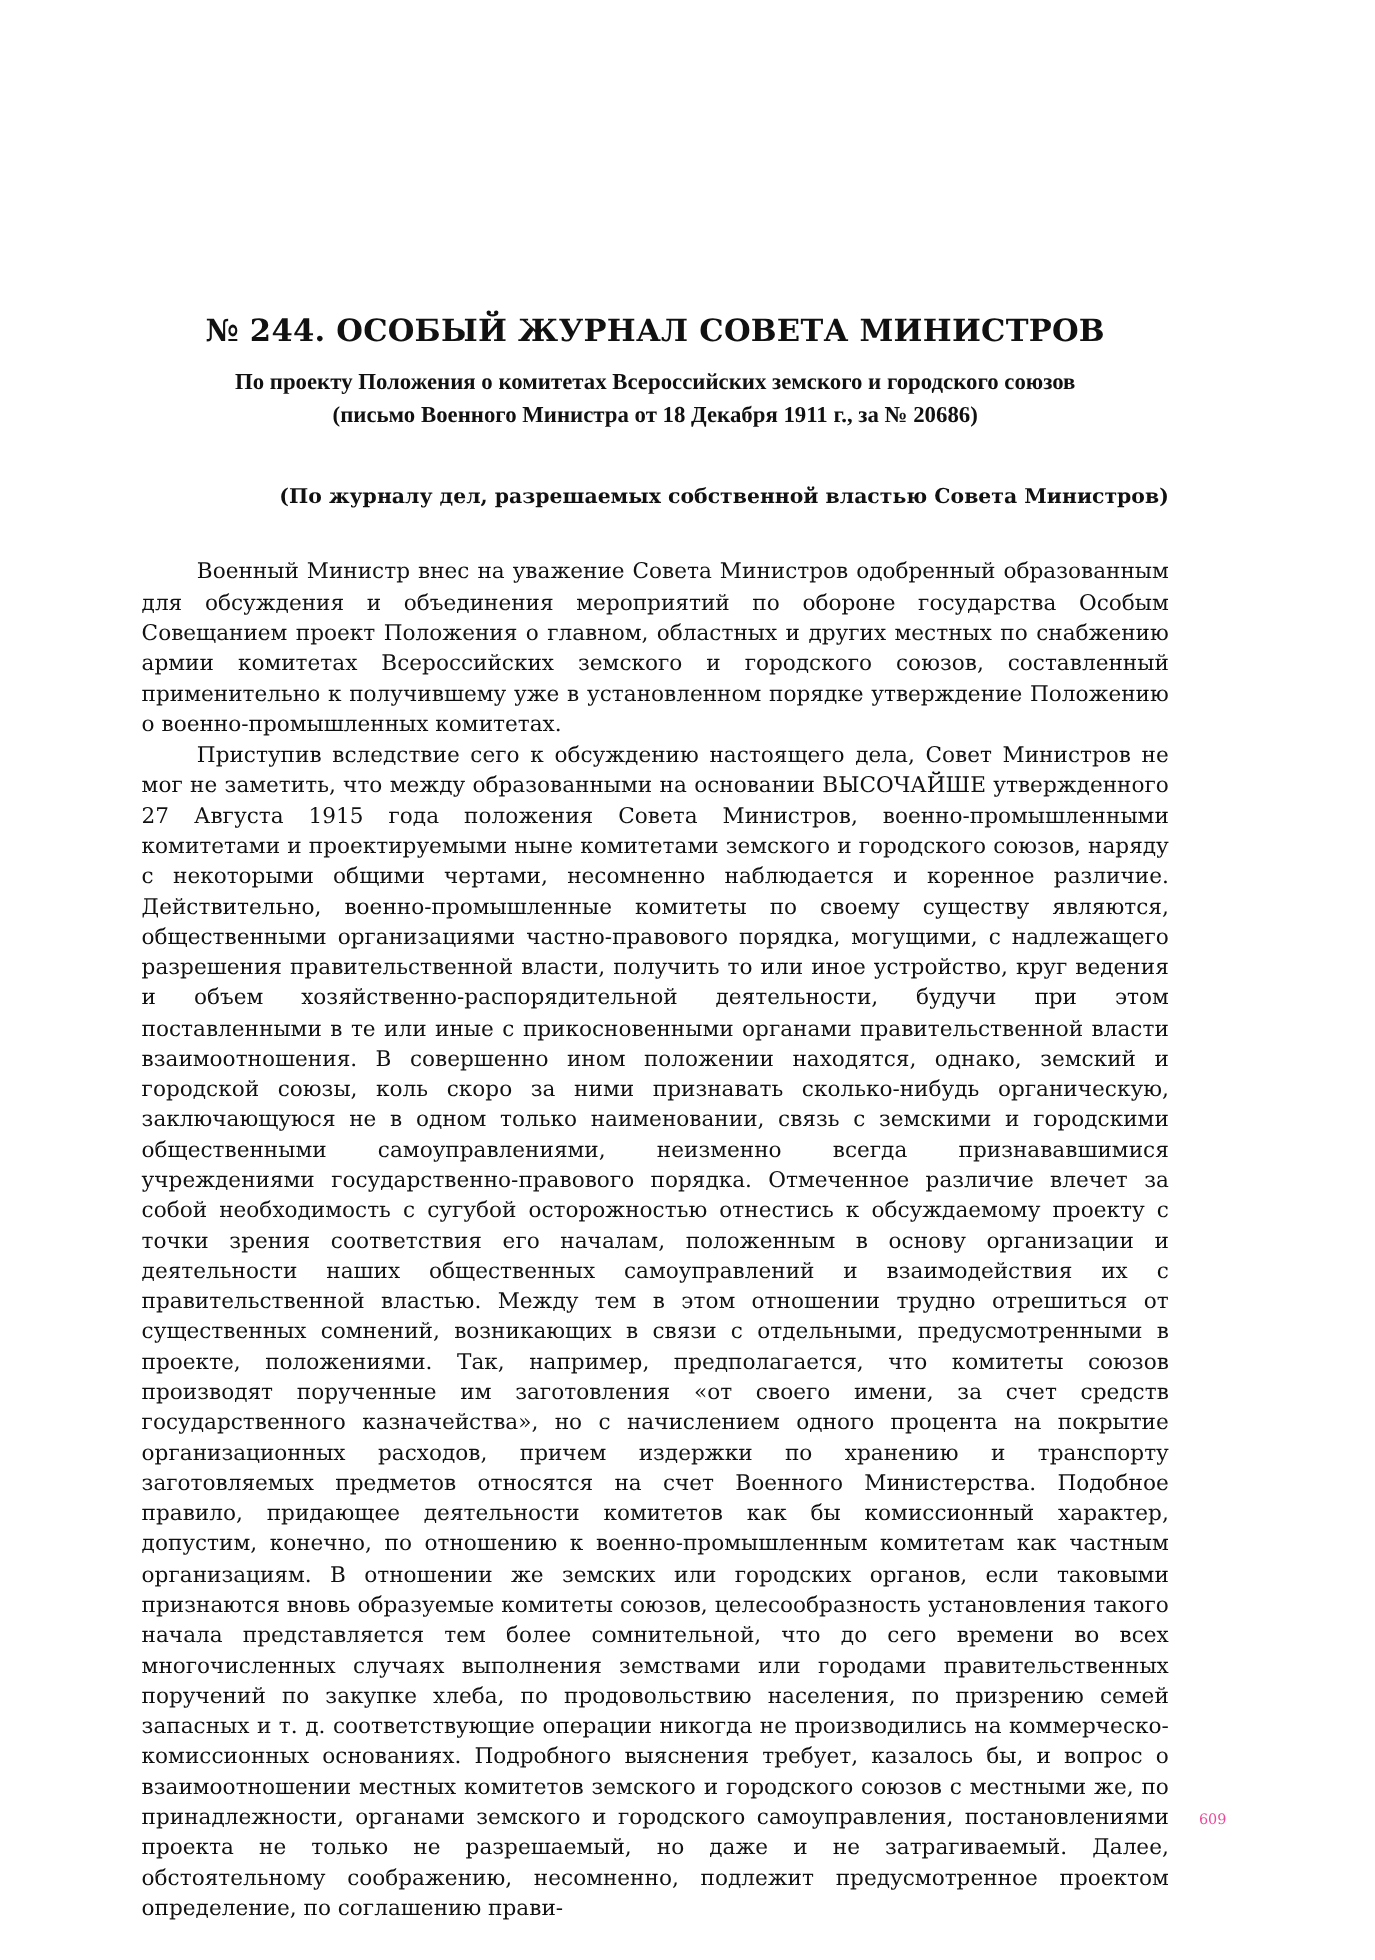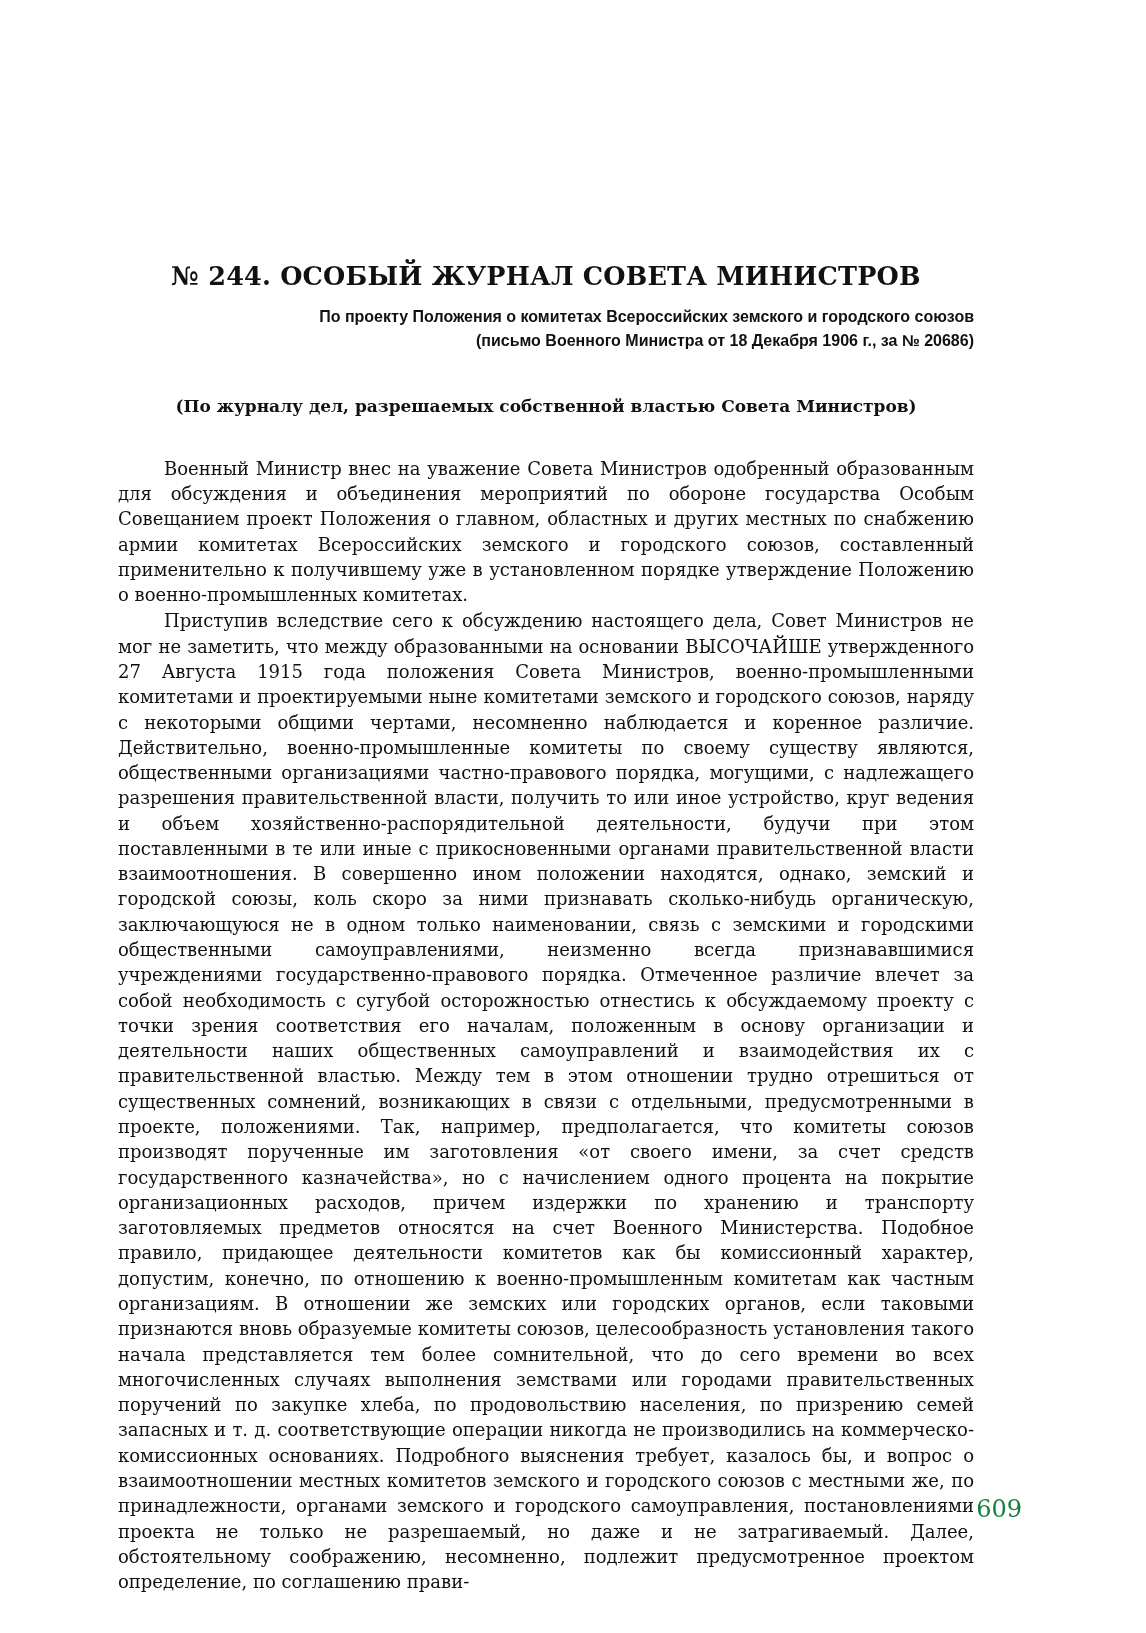--- a/index.html
+++ b/index.html
@@ -34,29 +34,29 @@
     line-height: 1.15;
   }
   .doc-date {
     text-align: center;
     font-family: "DejaVu Serif", "Liberation Serif", serif;
     font-weight: bold;
     font-size: 19px;
     margin: 0 0 34px 0;
   }
   .doc-subject {
-    text-align: right;
-    font-family: Liberation Sans, sans-serif;
+    text-align: center;
+    font-family: Liberation Serif, serif;
     font-weight: bold;
-    font-size: 16px;
+    font-size: 19px;
     line-height: 1.45;
     margin: 0 0 44px 0;
   }
   .doc-note {
-    text-align: center;
+    text-align: right;
     font-family: "DejaVu Serif", "Liberation Serif", serif;
     font-weight: bold;
     font-size: 17px;
     margin: 0 0 40px 0;
   }
   .body-text p {
     margin: 0;
     text-align: justify;
     text-indent: 46px;
     font-size: 18px;
@@ -65,38 +65,38 @@
     hyphens: manual;
   }
   .body-text p + p {
     margin-top: 1px;
   }
   .page-number {
     position: absolute;
     right: 124px;
     bottom: 110px;
     font-family: "DejaVu Serif", "Liberation Serif", serif;
-    font-size: 24px;
+    font-size: 12px;
     font-weight: normal;
-    color: #15803d;
+    color: #ec4899;
   }
 </style>
 </head>
 <body>
 
 <div class="page">
 
   <div class="content">
 
     <h1 class="doc-title">№ 244. ОСОБЫЙ ЖУРНАЛ СОВЕТА МИНИСТРОВ</h1>
 
 
     <div class="doc-subject">
       <div>По проекту Положения о комитетах Всероссийских земского и городского союзов</div>
-      <div>(письмо Военного Министра от 18 Декабря 1906 г., за № 20686)</div>
+      <div>(письмо Военного Министра от 18 Декабря 1911 г., за № 20686)</div>
     </div>
 
     <div class="doc-note">(По журналу дел, разрешаемых собственной властью Совета Министров)</div>
 
     <div class="body-text">
       <p>Военный Министр внес на уважение Совета Министров одобренный образованным для обсуждения и объединения мероприятий по обороне государства Особым Совещанием проект Положения о главном, областных и других местных по снабжению армии комитетах Всероссийских земского и городского союзов, составленный применительно к получившему уже в установленном порядке утверждение Положению о военно-промышленных комитетах.</p>
       <p>Приступив вследствие сего к обсуждению настоящего дела, Совет Министров не мог не заметить, что между образованными на основании ВЫСОЧАЙШЕ утвержденного 27 Августа 1915 года положения Совета Министров, военно-промышленными комитетами и проектируемыми ныне комитетами земского и городского союзов, наряду с некоторыми общими чертами, несомненно наблюдается и коренное различие. Действительно, военно-промышленные комитеты по своему существу являются, общественными организациями частно-правового порядка, могущими, с надлежащего разрешения правительственной власти, получить то или иное устройство, круг ведения и объем хозяйственно-распорядительной деятельности, будучи при этом поставленными в те или иные с прикосновенными органами правительственной власти взаимоотношения. В совершенно ином положении находятся, однако, земский и городской союзы, коль скоро за ними признавать сколько-нибудь органическую, заключающуюся не в одном только наименовании, связь с земскими и городскими общественными самоуправлениями, неизменно всегда признававшимися учреждениями государственно-правового порядка. Отмеченное различие влечет за собой необходимость с сугубой осторожностью отнестись к обсуждаемому проекту с точки зрения соответствия его началам, положенным в основу организации и деятельности наших общественных самоуправлений и взаимодействия их с правительственной властью. Между тем в этом отношении трудно отрешиться от существенных сомнений, возникающих в связи с отдельными, предусмотренными в проекте, положениями. Так, например, предполагается, что комитеты союзов производят порученные им заготовления «от своего имени, за счет средств государственного казначейства», но с начислением одного процента на покрытие организационных расходов, причем издержки по хранению и транспорту заготовляемых предметов относятся на счет Военного Министерства. Подобное правило, придающее деятельности комитетов как бы комиссионный характер, допустим, конечно, по отношению к военно-промышленным комитетам как частным организациям. В отношении же земских или городских органов, если таковыми признаются вновь образуемые комитеты союзов, целесообразность установления такого начала представляется тем более сомнительной, что до сего времени во всех многочисленных случаях выполнения земствами или городами правительственных поручений по закупке хлеба, по продовольствию населения, по призрению семей запасных и т. д. соответствующие операции никогда не производились на коммерческо-комиссионных основаниях. Подробного выяснения требует, казалось бы, и вопрос о взаимоотношении местных комитетов земского и городского союзов с местными же, по принадлежности, органами земского и городского самоуправления, постановлениями проекта не только не разрешаемый, но даже и не затрагиваемый. Далее, обстоятельному соображению, несомненно, подлежит предусмотренное проектом определение, по соглашению прави-</p>
     </div>
 
   </div>

